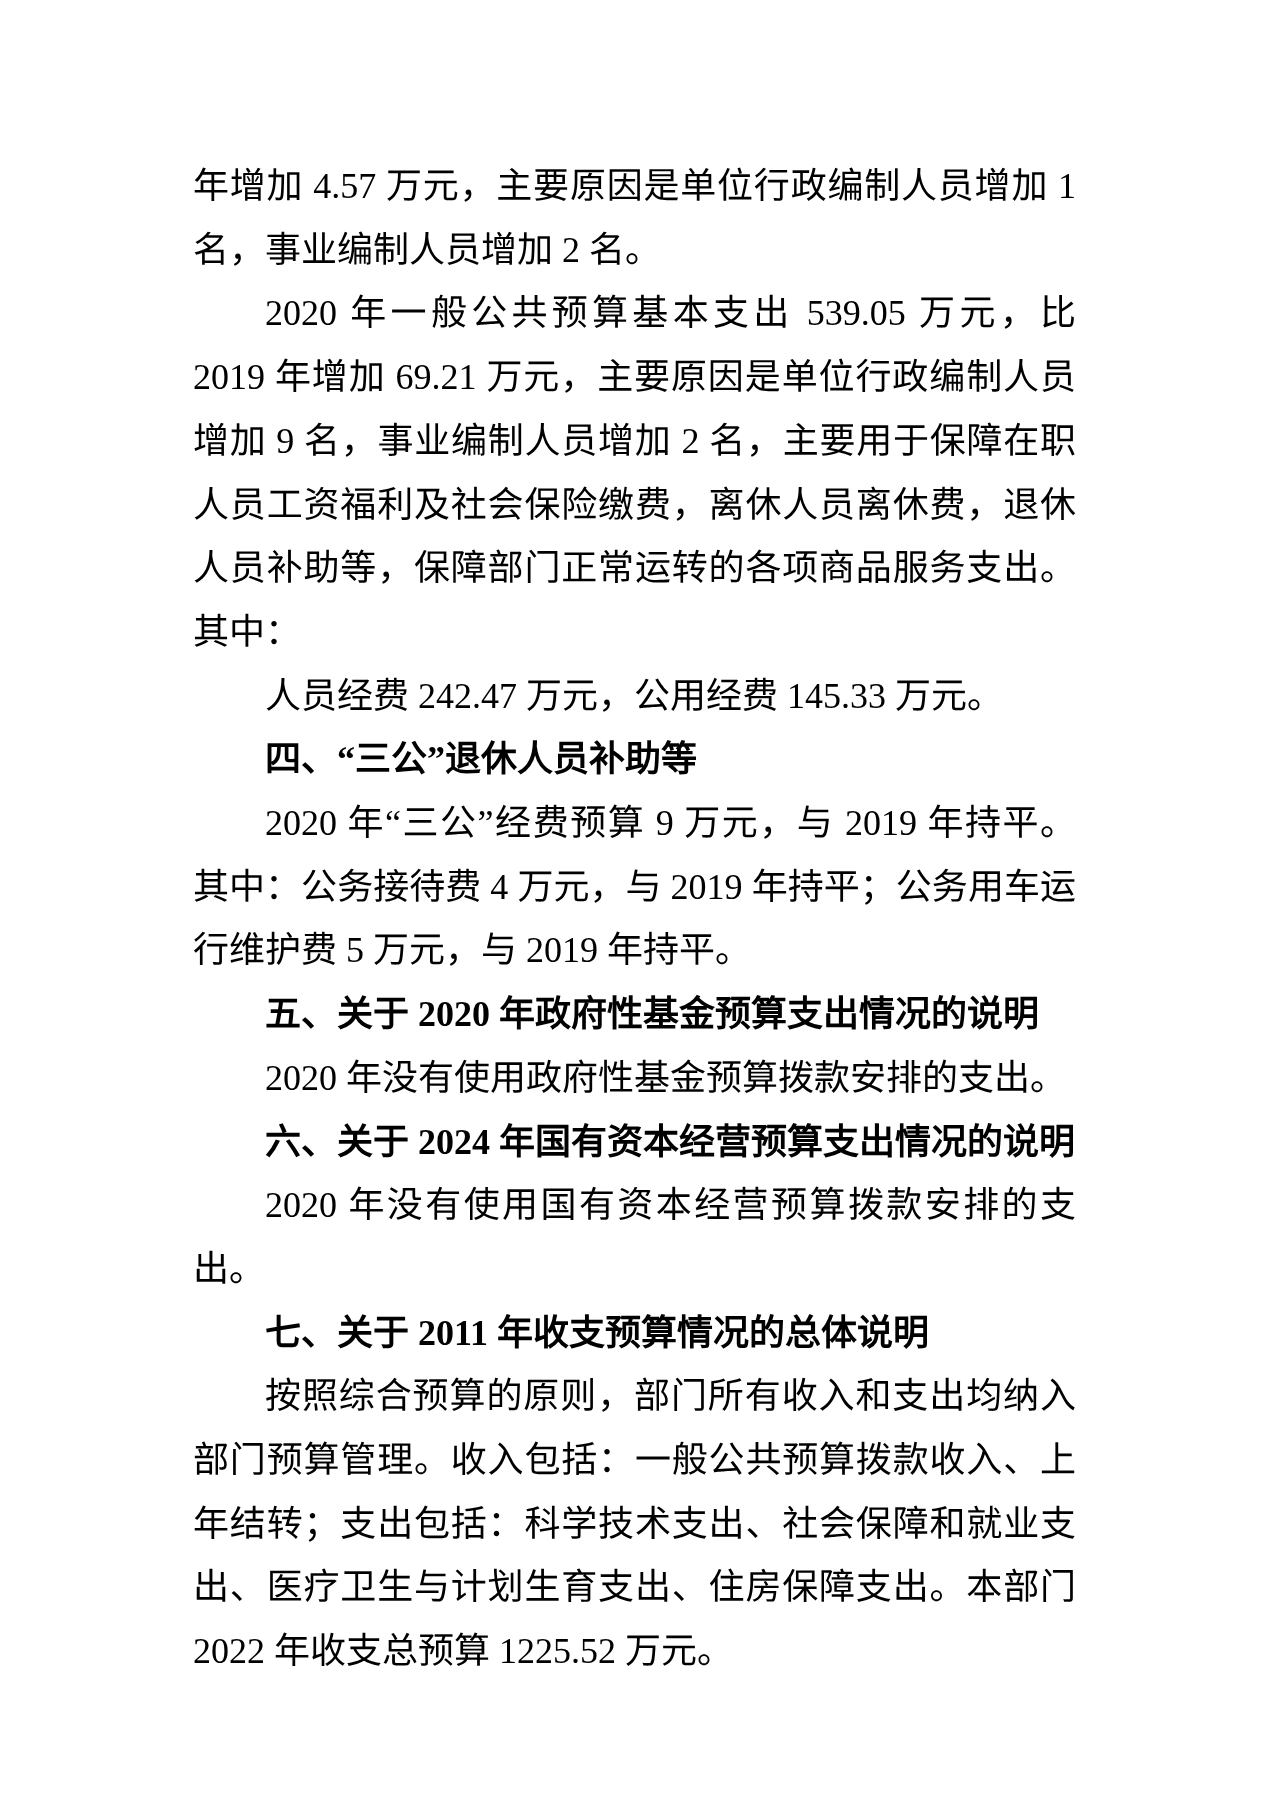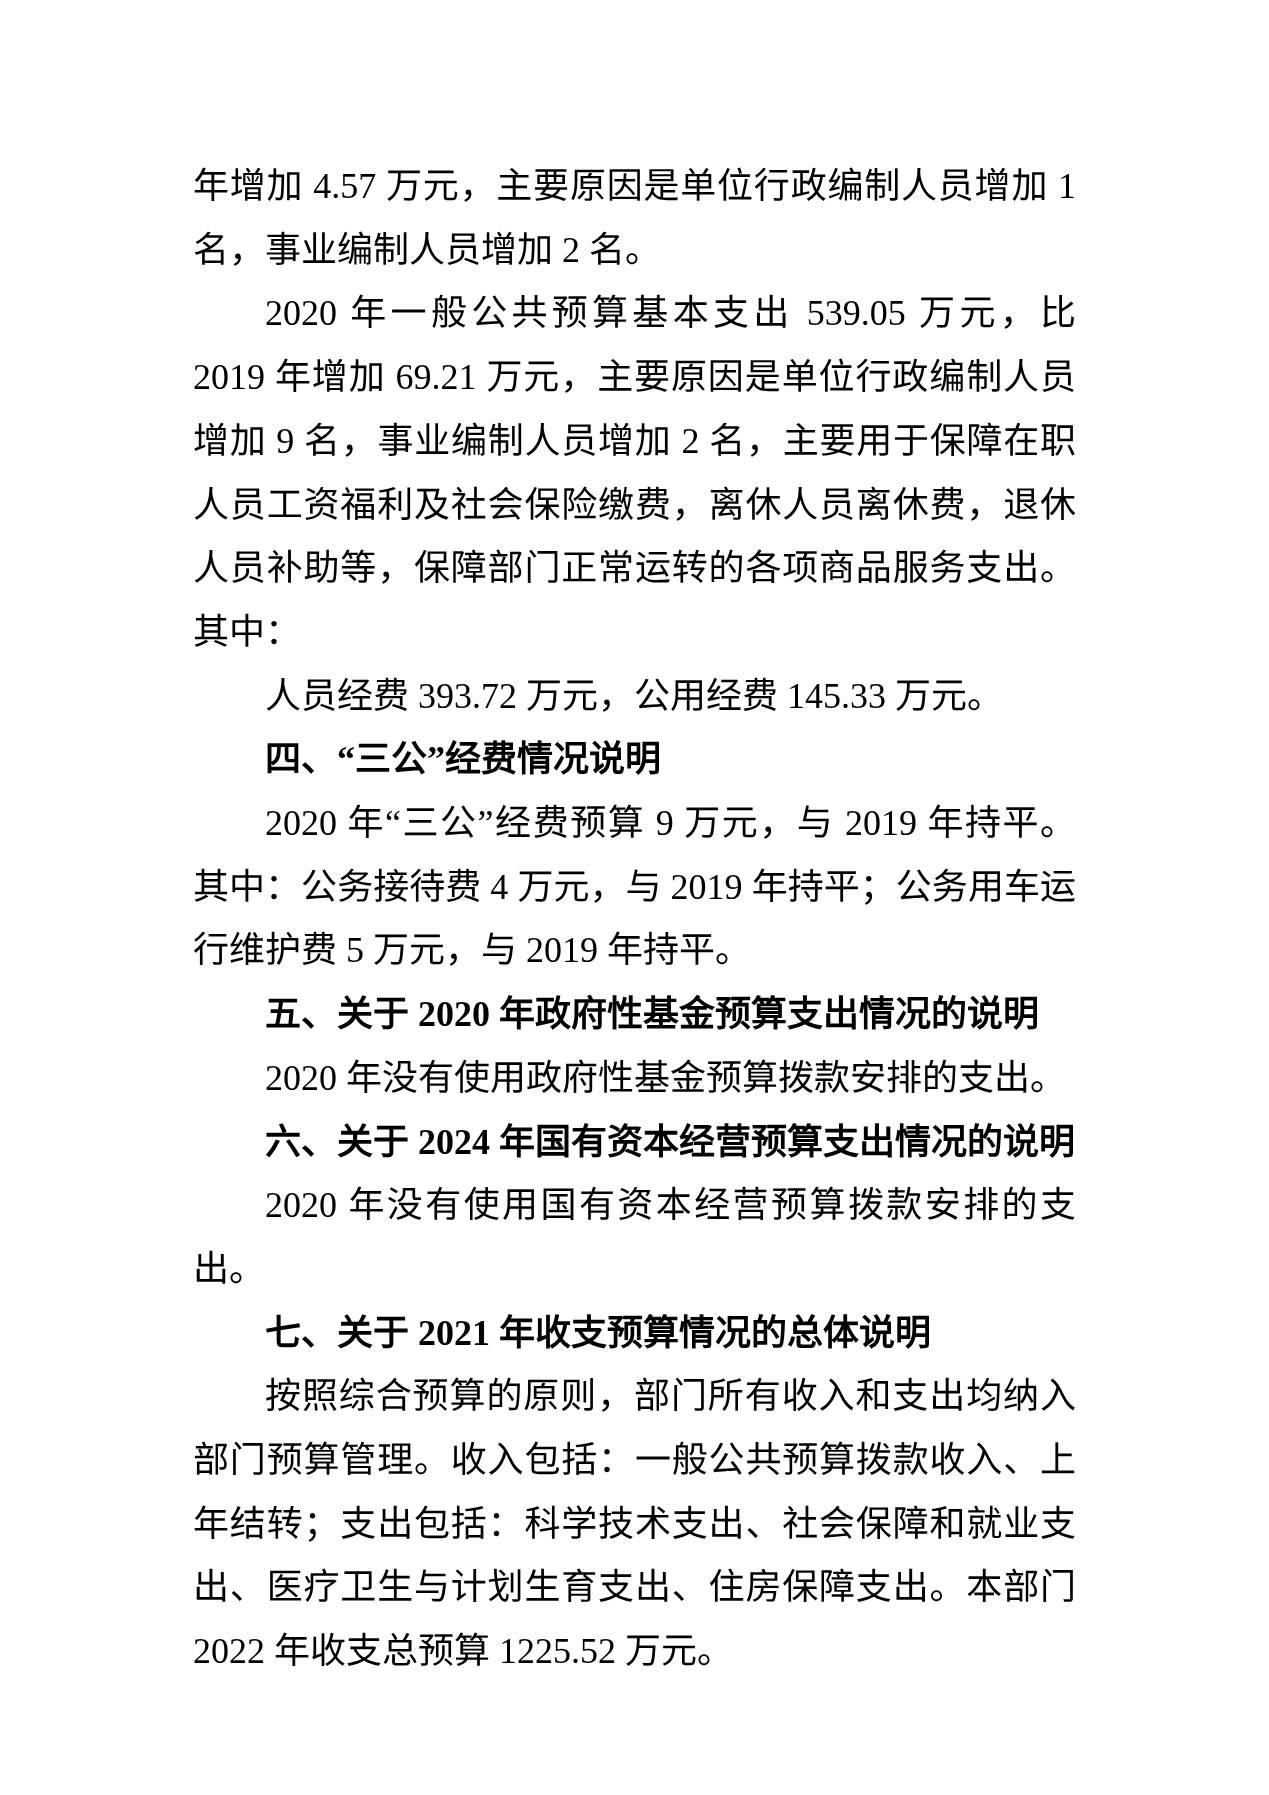--- a/index.html
+++ b/index.html
@@ -40,23 +40,23 @@
     font-weight: bold;
   }
 </style>
 </head>
 <body>
 
 <div class="page">
   <div class="doc-body">
     <p class="no-indent">年增加 4.57 万元，主要原因是单位行政编制人员增加 1 名，事业编制人员增加 2 名。</p>
     <p>2020 年一般公共预算基本支出 539.05 万元，比 2019 年增加 69.21 万元，主要原因是单位行政编制人员增加 9 名，事业编制人员增加 2 名，主要用于保障在职人员工资福利及社会保险缴费，离休人员离休费，退休人员补助等，保障部门正常运转的各项商品服务支出。其中：</p>
-    <p>人员经费 393.72 万元，公用经费 145.33 万元。</p>
-    <p class="heading">四、“三公”经费情况说明</p>
+    <p>人员经费 242.47 万元，公用经费 145.33 万元。</p>
+    <p class="heading">四、“三公”退休人员补助等</p>
     <p>2020 年“三公”经费预算 9 万元，与 2019 年持平。其中：公务接待费 4 万元，与 2019 年持平；公务用车运行维护费 5 万元，与 2019 年持平。</p>
     <p class="heading">五、关于 2020 年政府性基金预算支出情况的说明</p>
     <p>2020 年没有使用政府性基金预算拨款安排的支出。</p>
     <p class="heading">六、关于 2024 年国有资本经营预算支出情况的说明</p>
     <p>2020 年没有使用国有资本经营预算拨款安排的支出。</p>
-    <p class="heading">七、关于 2021 年收支预算情况的总体说明</p>
+    <p class="heading">七、关于 2011 年收支预算情况的总体说明</p>
     <p>按照综合预算的原则，部门所有收入和支出均纳入部门预算管理。收入包括：一般公共预算拨款收入、上年结转；支出包括：科学技术支出、社会保障和就业支出、医疗卫生与计划生育支出、住房保障支出。本部门 2022 年收支总预算 1225.52 万元。</p>
   </div>
 </div>
 
 </body></html>

